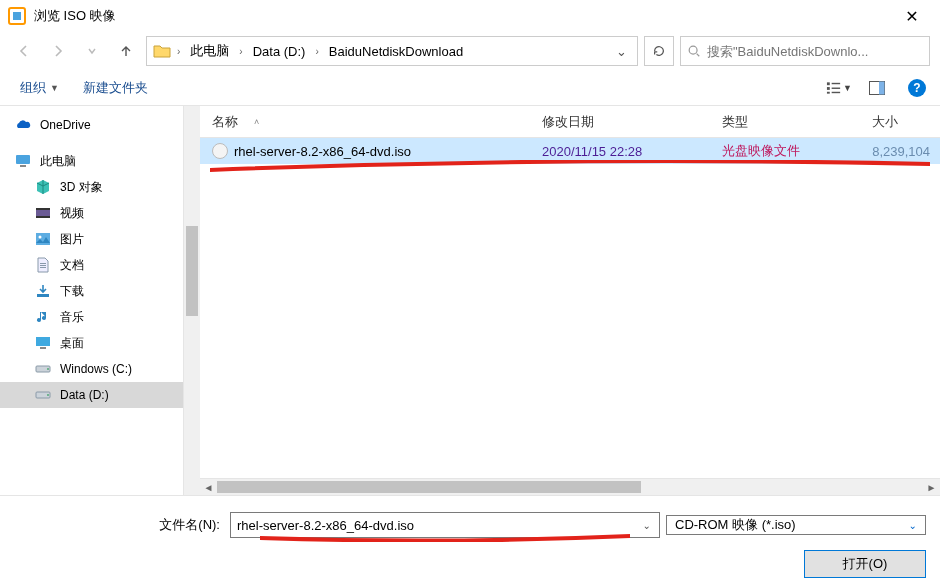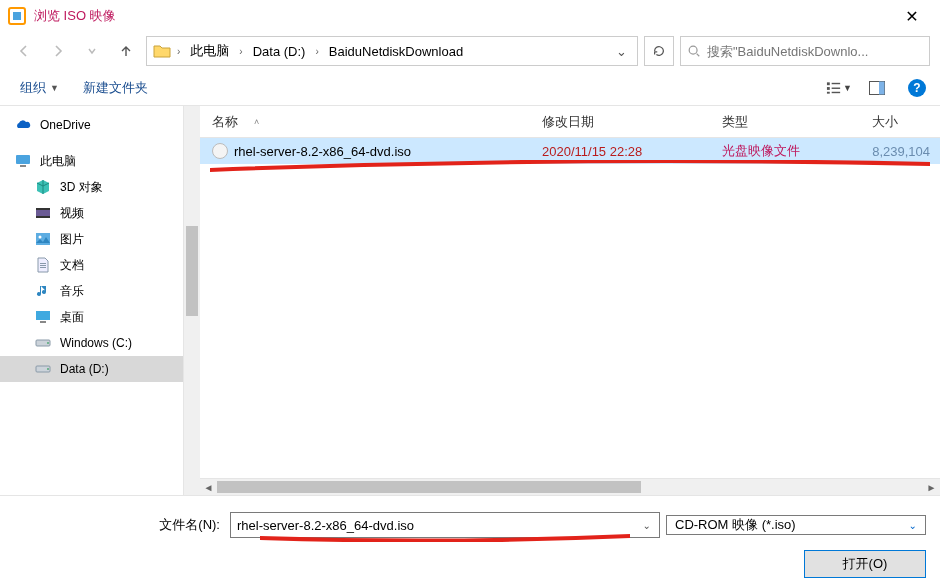--- a/index.html
+++ b/index.html
@@ -1,20 +1,20 @@
 <!DOCTYPE html>
 <html><head>
 <meta charset="utf-8">
 <style>
 * { box-sizing: border-box; margin: 0; padding: 0; font-family: "Segoe UI", "Microsoft YaHei", sans-serif; }
 body { width: 940px; height: 587px; background: #fff; overflow: hidden; position: relative; font-size: 13px; }
 
 .titlebar { height: 32px; display: flex; align-items: center; padding: 0 8px; }
 .titlebar .app-icon { width: 18px; height: 18px; margin-right: 8px; }
-.titlebar .title { flex: 1; font-size: 13px; color: #be185d; }
+.titlebar .title { flex: 1; font-size: 13px; color: #000000; }
 .titlebar .close { width: 40px; text-align: center; font-size: 16px; cursor: pointer; }
 
 .navrow { height: 38px; display: flex; align-items: center; padding: 0 10px; gap: 6px; }
 .navbtn { width: 28px; height: 28px; display: flex; align-items: center; justify-content: center; color: #999; cursor: default; }
 .navbtn.enabled { color: #333; }
 .addressbox { flex: 1; height: 30px; border: 1px solid #ccc; display: flex; align-items: center; padding: 0 6px; gap: 4px; }
 .addressbox .folder-icon { width: 18px; height: 18px; }
 .crumb { padding: 0 4px; cursor: pointer; }
 .crumb-sep { color: #666; font-size: 10px; padding: 0 2px; }
 .addr-dropdown { margin-left: auto; color: #555; padding: 0 4px; cursor: pointer; }
@@ -47,21 +47,21 @@
 .col.name { width: 330px; }
 .col.date { width: 180px; }
 .col.type { width: 150px; }
 .col.size { flex: 1; }
 .sort-ind { font-size: 9px; color: #888; }
 
 .filerow { height: 26px; display: flex; align-items: center; cursor: pointer; }
 .filerow.selected { background: #cce8ff; }
 .filerow .fc { padding-left: 12px; font-size: 13px; }
 .filerow .fc.name { width: 330px; display: flex; align-items: center; gap: 6px; }
-.filerow .fc.date { width: 180px; color: #b91c1c; }
+.filerow .fc.date { width: 180px; color: #4c1d95; }
 .filerow .fc.type { width: 150px; color: #be185d; }
 .filerow .fc.size { flex: 1; color: #6a8caf; text-align: right; padding-right: 10px; }
 .file-ico { width: 16px; height: 16px; border: 1px solid #bbb; border-radius: 50%; background: #f4f4f4; }
 
 .underline-annot { position: absolute; left: 216px; top: 24px; width: 720px; height: 12px; pointer-events: none; }
 .underline-annot svg { width: 100%; height: 100%; }
 
 .hscroll { height: 17px; background: #f0f0f0; border-top: 1px solid #e5e5e5; display:flex; align-items:center; margin-top:auto;}
 .hscroll .arrow { width: 17px; text-align: center; color: #666; font-size: 10px; cursor:pointer;}
 .hscroll .track { flex:1; position:relative; height:100%; }
@@ -239,20 +239,29 @@
             <rect x="6" y="7" width="6" height="1" fill="#89a"></rect>
             <rect x="6" y="9" width="6" height="1" fill="#89a"></rect>
             <rect x="6" y="11" width="6" height="1" fill="#89a"></rect>
           </svg>
         </span>
       <span class="tlabel">文档</span>
     </div>
     <div class="tree-item indent">
       <span class="ticon">
           <svg viewBox="0 0 18 18">
+            <path d="M9 3v7m-3-3l3 3 3-3" stroke="#2e86c1" stroke-width="1.6" fill="none"></path>
+            <rect x="3" y="12" width="12" height="3" fill="#2e86c1"></rect>
+          </svg>
+        </span>
+      <span class="tlabel">下载</span>
+    </div>
+    <div class="tree-item indent">
+      <span class="ticon">
+          <svg viewBox="0 0 18 18">
             <path d="M7 4v8a2 2 0 1 1-1-1.7V4h6v6a2 2 0 1 1-1-1.7" fill="#2e86c1"></path>
           </svg>
         </span>
       <span class="tlabel">音乐</span>
     </div>
     <div class="tree-item indent">
       <span class="ticon">
           <svg viewBox="0 0 18 18">
             <rect x="2" y="3" width="14" height="9" fill="#3fa9e0"></rect>
             <rect x="6" y="13" width="6" height="2" fill="#888"></rect>

